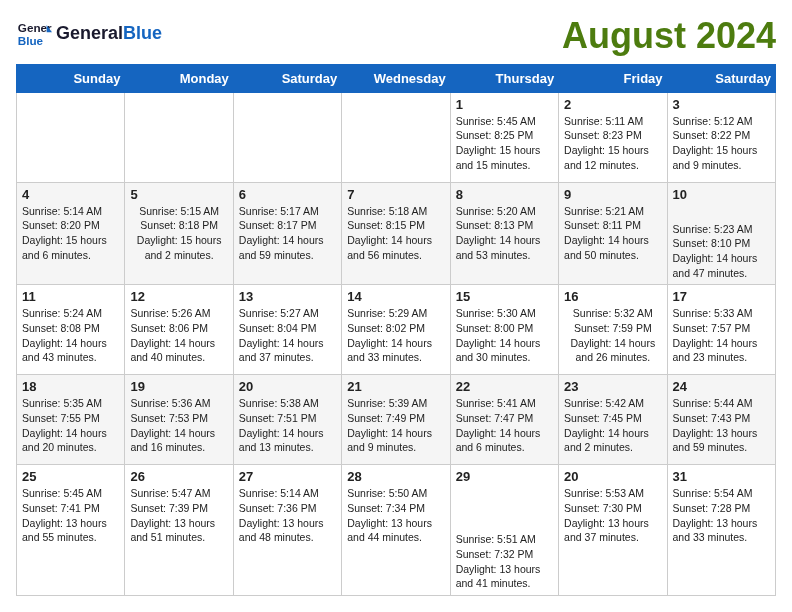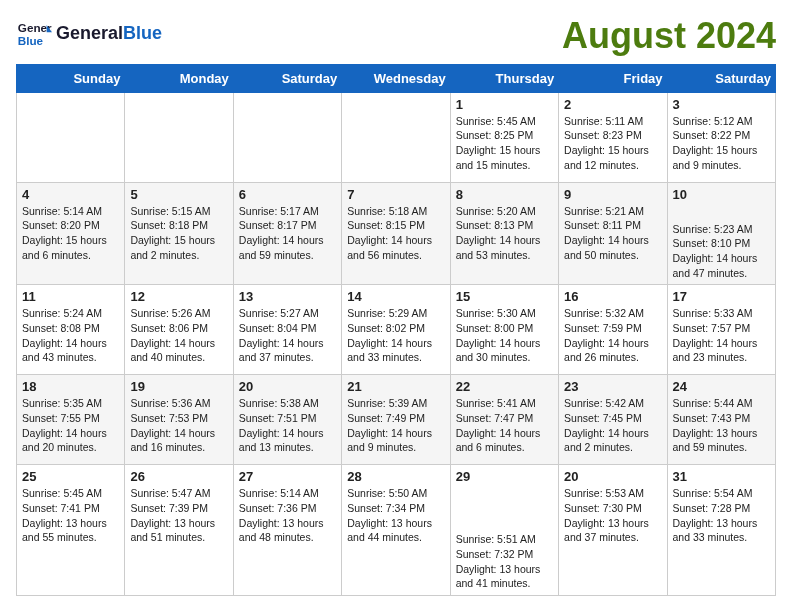--- a/index.html
+++ b/index.html
@@ -151,21 +151,21 @@
       <tr>
         <td>
           <div class="day-number">4</div>
           <div class="day-info" style="white-space: pre-line;">Sunrise: 5:14 AM
 Sunset: 8:20 PM
 Daylight: 15 hours
 and 6 minutes.</div>
         </td>
         <td>
           <div class="day-number">5</div>
-          <div class="day-info" style="white-space: pre-line;">Sunrise: 5:15 AM
+          <div class="day-info" style="white-space: pre-line; text-align: center;">Sunrise: 5:15 AM
 Sunset: 8:18 PM
 Daylight: 15 hours
 and 2 minutes.</div>
         </td>
         <td>
           <div class="day-number">6</div>
           <div class="day-info" style="white-space: pre-line;">Sunrise: 5:17 AM
 Sunset: 8:17 PM
 Daylight: 14 hours
 and 59 minutes.</div>
@@ -230,21 +230,21 @@
         </td>
         <td>
           <div class="day-number">15</div>
           <div class="day-info" style="white-space: pre-line;">Sunrise: 5:30 AM
 Sunset: 8:00 PM
 Daylight: 14 hours
 and 30 minutes.</div>
         </td>
         <td>
           <div class="day-number">16</div>
-          <div class="day-info" style="white-space: pre-line;">Sunrise: 5:32 AM
+          <div class="day-info" style="white-space: pre-line; text-align: center;">Sunrise: 5:32 AM
 Sunset: 7:59 PM
 Daylight: 14 hours
 and 26 minutes.</div>
         </td>
         <td>
           <div class="day-number">17</div>
           <div class="day-info" style="white-space: pre-line;">Sunrise: 5:33 AM
 Sunset: 7:57 PM
 Daylight: 14 hours
 and 23 minutes.</div>

